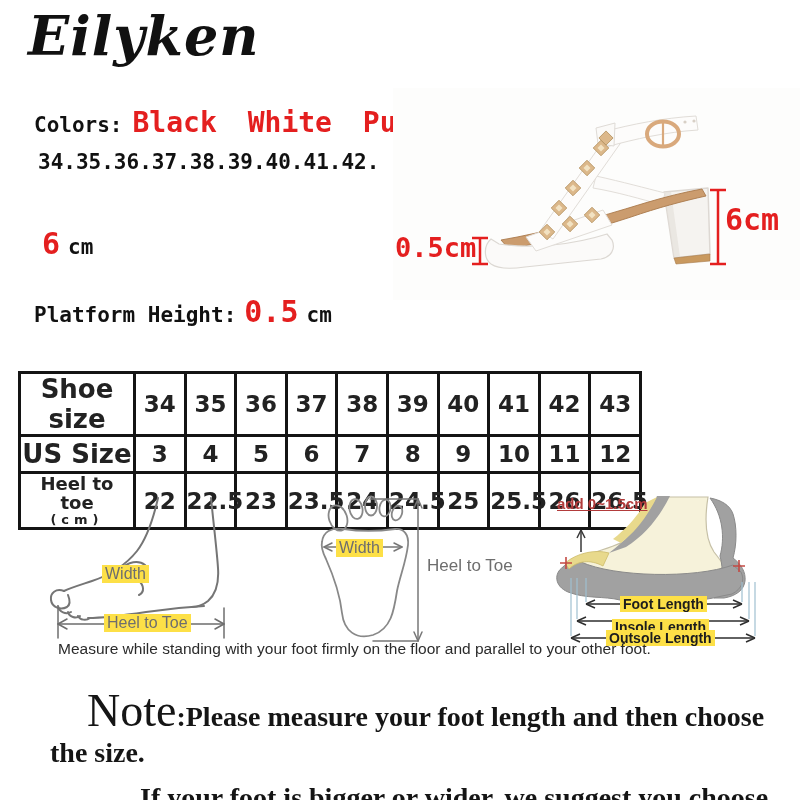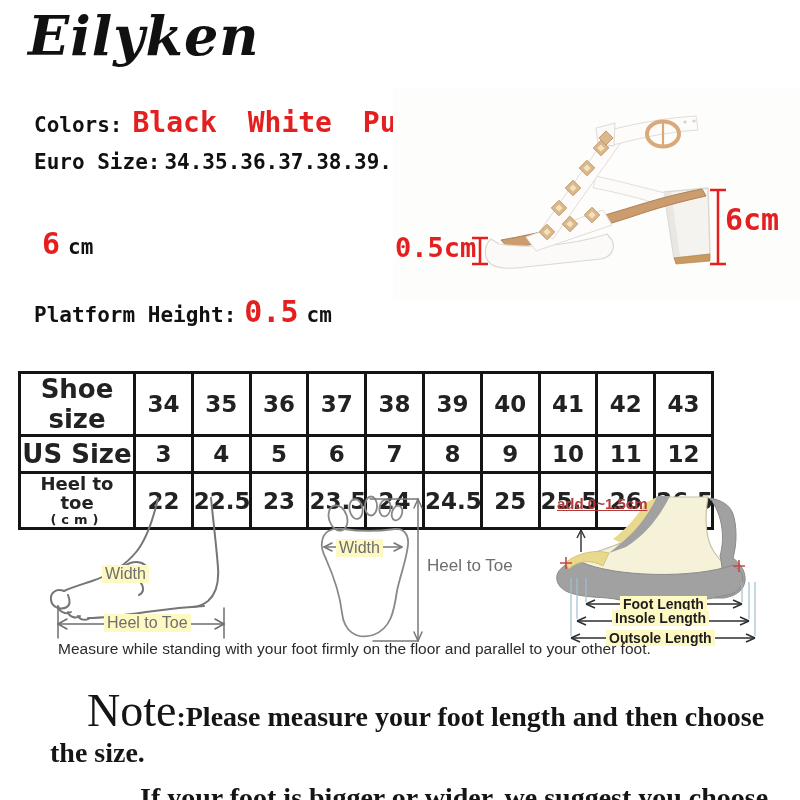--- a/index.html
+++ b/index.html
@@ -19,32 +19,32 @@
   .unit{font-family:"DejaVu Sans Mono",monospace;font-weight:bold;font-size:21px;color:#111;}
 
   
   .photo{left:393px;top:88px;width:407px;height:212px;}
   .photo svg{position:absolute;left:0;top:0;}
   .photo-note{position:absolute;font-family:"DejaVu Sans Mono",monospace;font-weight:bold;color:#e41f1f;}
   .note-05{left:2px;top:144px;font-size:27px;}
   .note-6{left:332px;top:114px;font-size:30px;}
 
   
-  table.sizes{position:absolute;left:18px;top:371px;width:696px;border-collapse:collapse;table-layout:fixed;}
+  table.sizes{position:absolute;left:18px;top:371px;width:624px;border-collapse:collapse;table-layout:fixed;}
   table.sizes td{border:3px solid #141414;text-align:center;vertical-align:middle;padding:0;
                  font-family:"DejaVu Sans",sans-serif;font-weight:bold;color:#222;}
   table.sizes td.rowhead{width:112px;font-size:26px;}
   table.sizes tr{height:37px;}
   table.sizes td.val{font-size:23px;}
   .h2t{font-size:18px;line-height:19px;display:block;}
   .h2t-sub{font-size:13px;letter-spacing:5px;display:block;line-height:15px;}
 
   
   .fig{position:absolute;}
-  .fig-label{position:absolute;background:#fef9c3;color:#6e6e6e;font-size:16px;padding:0 3px;white-space:nowrap;}
+  .fig-label{position:absolute;background:#fde047;color:#6e6e6e;font-size:16px;padding:0 3px;white-space:nowrap;}
   .fig-label.dark{color:#1d1d1d;font-weight:bold;font-size:14px;}
   .fig-label.red{color:#b23b3b;font-weight:bold;font-size:15px;background:transparent;text-decoration:underline;}
   .fig-a{left:22px;top:496px;width:220px;height:150px;}
   .fig-b{left:298px;top:494px;width:200px;height:152px;}
   .fig-c{left:546px;top:490px;width:235px;height:158px;}
 
   .caption{left:58px;top:640px;font-size:15.5px;color:#2b2b2b;white-space:nowrap;}
 
   
   .note{left:50px;top:684px;width:720px;font-family:"Liberation Serif",serif;color:#151515;}
@@ -55,21 +55,20 @@
 </head>
 <body>
 
 <div class="abs brand">Eilyken</div>
 
 <div class="abs specline" style="left:34px;top:106px;">
   <span class="mono-label">Colors:</span>
   <span class="red-big">Black White Purple Green</span>
 </div>
 <div class="abs specline" style="left:34px;top:150px;">
-  <span class="mono-label">Euro Size:</span>
   <span class="mono-value">34.35.36.37.38.39.40.41.42.</span>
 </div>
 <div class="abs specline" style="left:34px;top:226px;">
   <span class="red-num">6</span>
   <span class="unit">cm</span>
 </div>
 <div class="abs specline" style="left:34px;top:272px;margin-top:22px;">
   <span class="mono-label">Platform Height:</span>
   <span class="red-num">0.5</span>
   <span class="unit">cm</span>
@@ -275,21 +274,21 @@
       <line x1="31" y1="131" x2="203" y2="131"></line>
       <path d="M31,131 L40,127 M31,131 L40,135"></path>
       <path d="M203,131 L194,127 M203,131 L194,135"></path>
       <line x1="25" y1="148" x2="209" y2="148"></line>
       <path d="M25,148 L34,144 M25,148 L34,152"></path>
       <path d="M209,148 L200,144 M209,148 L200,152"></path>
     </g>
   </svg>
   <span class="fig-label red" style="left:8px;top:5px;">add 0~1.5cm</span>
   <span class="fig-label dark" style="left:74px;top:106px;">Foot Length</span>
-  <span class="fig-label dark" style="left:66px;top:120px;">Insole Length</span>
+  <span class="fig-label dark" style="left:66px;top:129px;">Insole Length</span>
   <span class="fig-label dark" style="left:60px;top:140px;">Outsole Length</span>
 </div>
 
 <div class="abs caption">Measure while standing with your foot firmly on the floor and parallel to your other foot.</div>
 
 <div class="abs note">
   <div>
     <span class="note-word">Note</span><span class="note-rest">:Please measure your foot length and then choose the size.</span>
   </div>
   <div class="note-line">If your foot is bigger or wider, we suggest you choose the</div>

